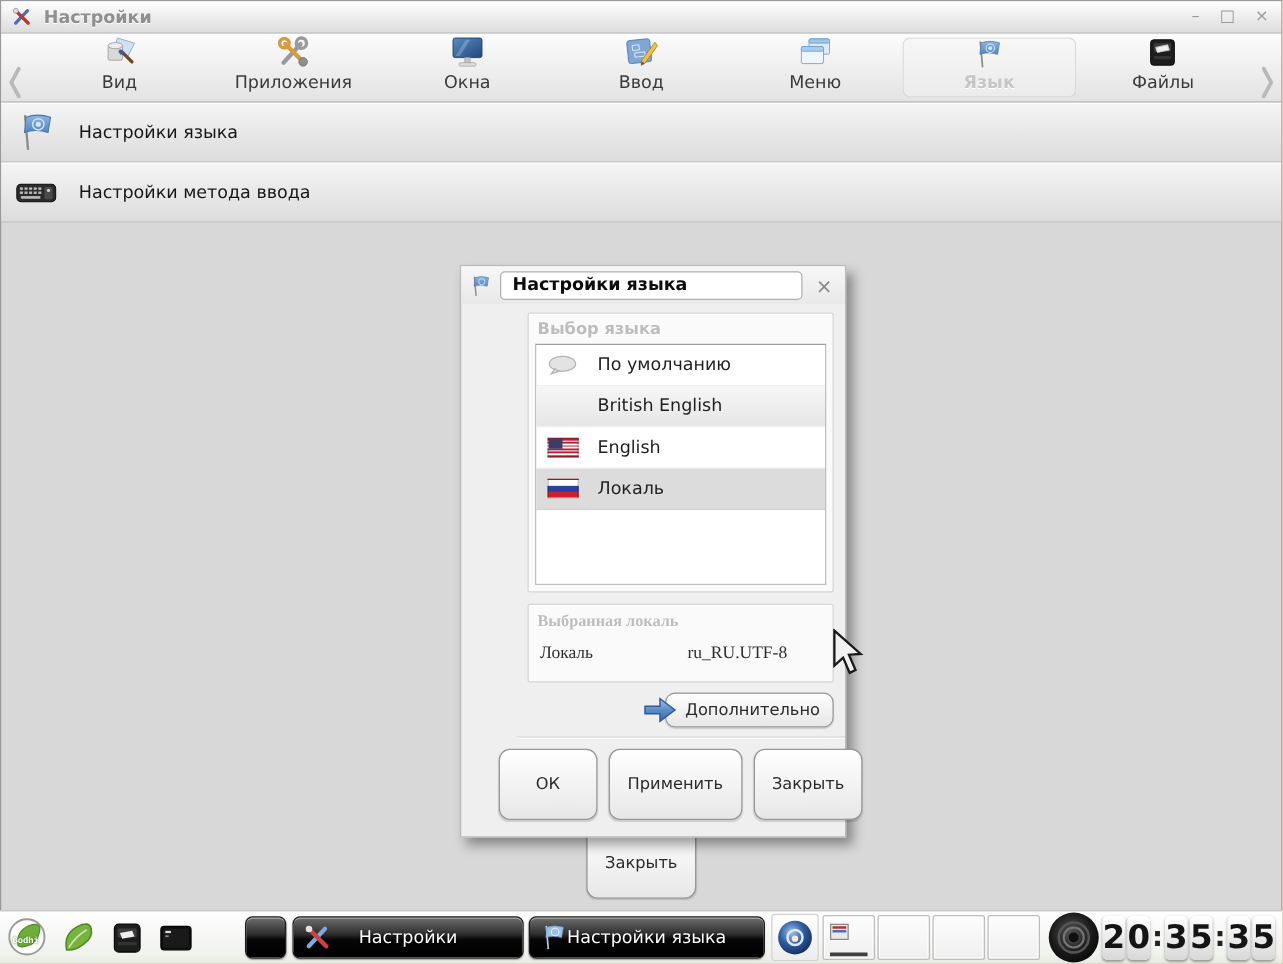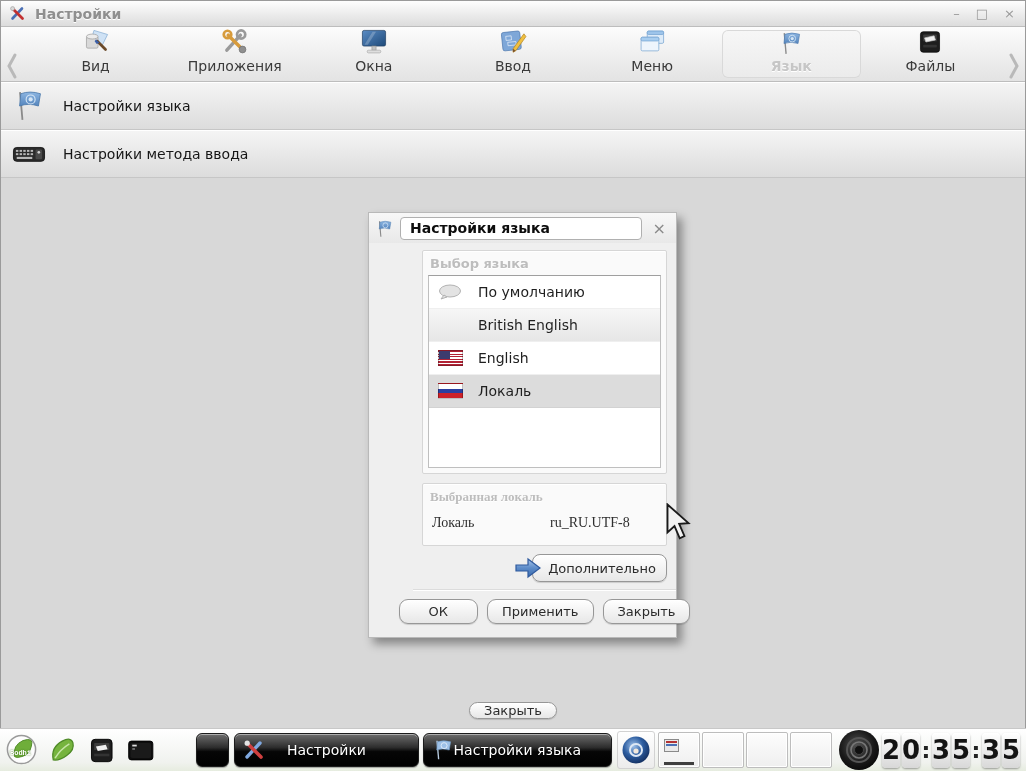--- a/index.html
+++ b/index.html
@@ -25,21 +25,21 @@
   .tb-item.selected { background:linear-gradient(#f7f7f7,#ebebeb); border-radius:6px; box-shadow:inset 0 0 0 1px #d9d9d9, inset 0 1px 0 #fff; margin:3px 0; padding-bottom:4px; }
   .tb-item.selected .tb-label { color:#c6c6c6; font-weight:bold; text-shadow:0 1px 0 #fff; }
 
   
   .list-row { height:48px; display:flex; align-items:center; padding-left:10px; background:linear-gradient(#f5f5f5,#dcdcdc); border-bottom:1px solid #c6c6c6; box-shadow:inset 0 1px 0 #fff; cursor:pointer; }
   .row-icon { width:36px; height:36px; margin-right:16px; }
   .row-label { font-size:14px; color:#161616; }
 
   
   .bottom-bar { position:absolute; left:0; right:0; bottom:9px; display:flex; justify-content:center; }
-  .btn { font-size:13px; color:#2b2b2b; background:linear-gradient(#ffffff,#e7e7e7); border:1px solid #979797; border-radius:9px; padding:0 14px; box-shadow:0 1px 1px rgba(0,0,0,.15), inset 0 1px 0 #fff; cursor:pointer; font-family:"DejaVu Sans", sans-serif; }
+  .btn { font-size:13px; color:#2b2b2b; background:linear-gradient(#ffffff,#e7e7e7); border:1px solid #979797; border-radius:9px; padding:20px 14px; box-shadow:0 1px 1px rgba(0,0,0,.15), inset 0 1px 0 #fff; cursor:pointer; font-family:"DejaVu Sans", sans-serif; }
 
   
   .dialog { position:absolute; left:368px; top:212px; width:309px; background:#efefef; border:1px solid #b9b9b9; box-shadow:5px 6px 9px rgba(0,0,0,.38); }
   .dlg-titlebar { height:30px; display:flex; align-items:center; padding:3px 6px 2px 5px; background:linear-gradient(#f7f7f7,#e8e8e8); }
   .dlg-flag { width:21px; height:20px; }
   .dlg-title-box { flex:1; margin:0 7px 0 5px; background:#fff; border:1px solid #b0b0b0; border-radius:4px; font-weight:bold; font-size:14px; color:#0d0d0d; padding:2px 9px 3px; }
   .dlg-close { color:#8a8a8a; font-size:16px; padding:0 4px; cursor:pointer; }
   .dlg-body { padding:7px 9px 8px;margin-left:44px; }
   .group { background:#fafafa; border:1px solid #d6d6d6; border-radius:2px; box-shadow:inset 0 1px 0 #fff; padding:3px 5px 5px; }
   .group-label { font-size:13px; font-weight:bold; color:#bdbdbd; text-shadow:0 1px 0 #fff; padding:2px 2px 4px; }

